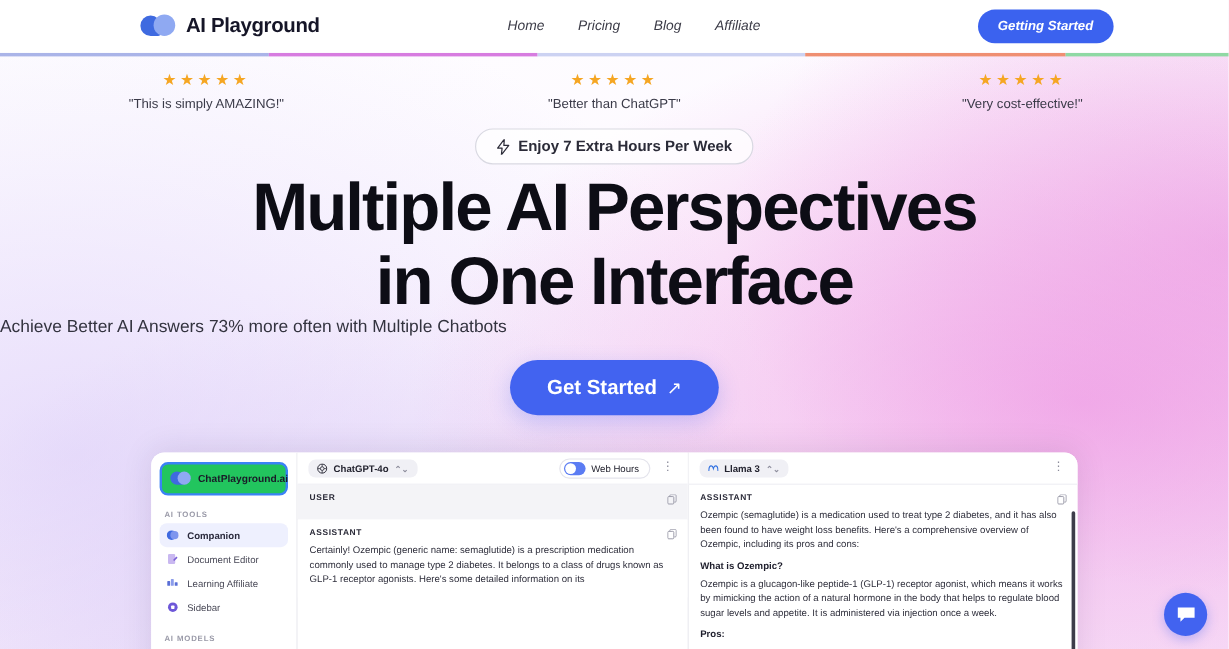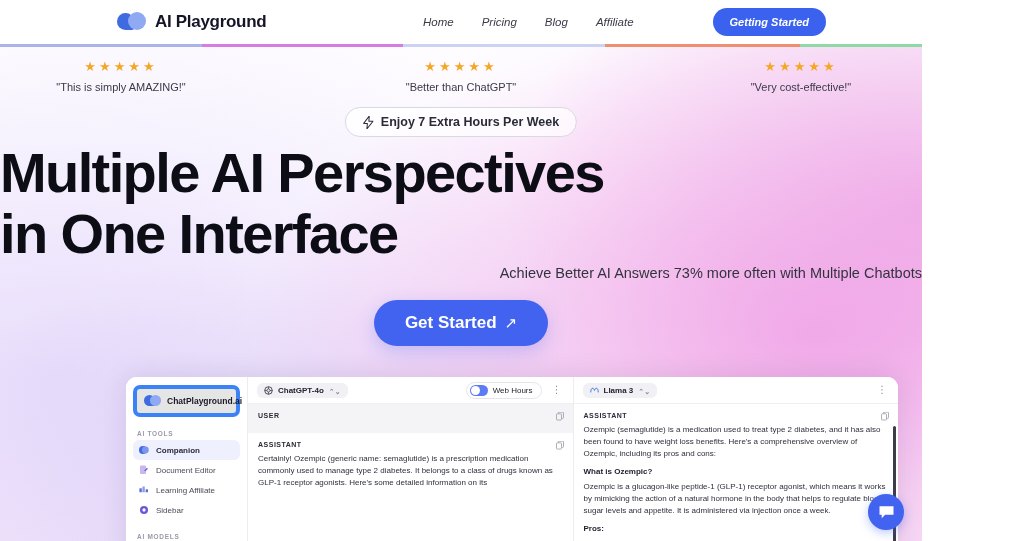--- a/index.html
+++ b/index.html
@@ -6,21 +6,21 @@
   html, body {
     width: 1024px; height: 541px;
     overflow: hidden;
     font-family: "Liberation Sans", sans-serif;
     background: #ffffff;
   }
 
   
   .page {
     position: relative;
-    width: 922px; height: 541px;
+    width: 1024px; height: 541px;
     overflow: hidden;
     background: #fdfcff;
   }
   .bg-wash {
     position: absolute; inset: 0;
     background:
       radial-gradient(900px 520px at 88% 62%, rgba(236,130,222,0.55) 0%, rgba(236,130,222,0.30) 28%, rgba(236,130,222,0.0) 62%),
       radial-gradient(700px 480px at 100% 38%, rgba(228,120,214,0.40) 0%, rgba(228,120,214,0.0) 60%),
       radial-gradient(820px 560px at 6% 70%, rgba(214,198,248,0.55) 0%, rgba(214,198,248,0.18) 45%, rgba(255,255,255,0) 72%),
       radial-gradient(600px 400px at 30% 95%, rgba(205,190,246,0.45) 0%, rgba(255,255,255,0) 65%),
@@ -90,28 +90,28 @@
     border: 1px solid #d9d9e2;
     border-radius: 999px;
     padding: 7px 17px;
     font-size: 12.5px; font-weight: 600; color: #2b2b38;
     white-space: nowrap;
   }
   .bolt { width: 11px; height: 13px; display: block; }
 
   .headline {
     position: absolute; top: 142px; left: 0; right: 0;
-    text-align: left;
+    text-align: center;
     font-size: 56px; line-height: 61px;
     font-weight: 700; color: #0d0d15;
     letter-spacing: -1.6px;
   }
   .subhead {
-    position: absolute; top: 265px; left: 14px; right: 0;
-    text-align: right; font-size: 14.5px; color: #33333f;
+    position: absolute; top: 265px; left: 0; right: 0;
+    text-align: left; font-size: 14.5px; color: #33333f;
   }
   .cta-wrap { position: absolute; top: 300px; left: 0; right: 0; text-align: center; }
   .cta {
     display: inline-flex; align-items: center; gap: 8px;
     background: #4263f0; color: #fff;
     border: none; border-radius: 999px;
     padding: 13px 31px;
     font-size: 17px; font-weight: 600;
     cursor: pointer;
     box-shadow: 0 6px 18px rgba(66,99,240,0.25);
@@ -132,21 +132,21 @@
 
   
   .app-sidebar {
     width: 122px; flex: 0 0 122px;
     background: #ffffff;
     border-right: 1px solid #ececf1;
     padding: 8px 7px 0 7px;
   }
   .sb-brand {
     display: flex; align-items: center; gap: 6px;
-    background: #e5e5e5; border: 4px solid #3b82f6; border-radius: 7px;
+    background: #22c55e; border: 2px solid #3b82f6; border-radius: 7px;
     padding: 6px 7px;
   }
   .sb-mark { position: relative; width: 17px; height: 12px; flex: 0 0 17px; }
   .sb-mark .b1 {
     position: absolute; left: 0; top: 0; width: 11px; height: 11px;
     background: #3f6ae0; border-radius: 50% 50% 12% 50%;
   }
   .sb-mark .b2 {
     position: absolute; left: 6px; top: 0; width: 11px; height: 11px;
     background: #8fa9f2; border-radius: 50%;

